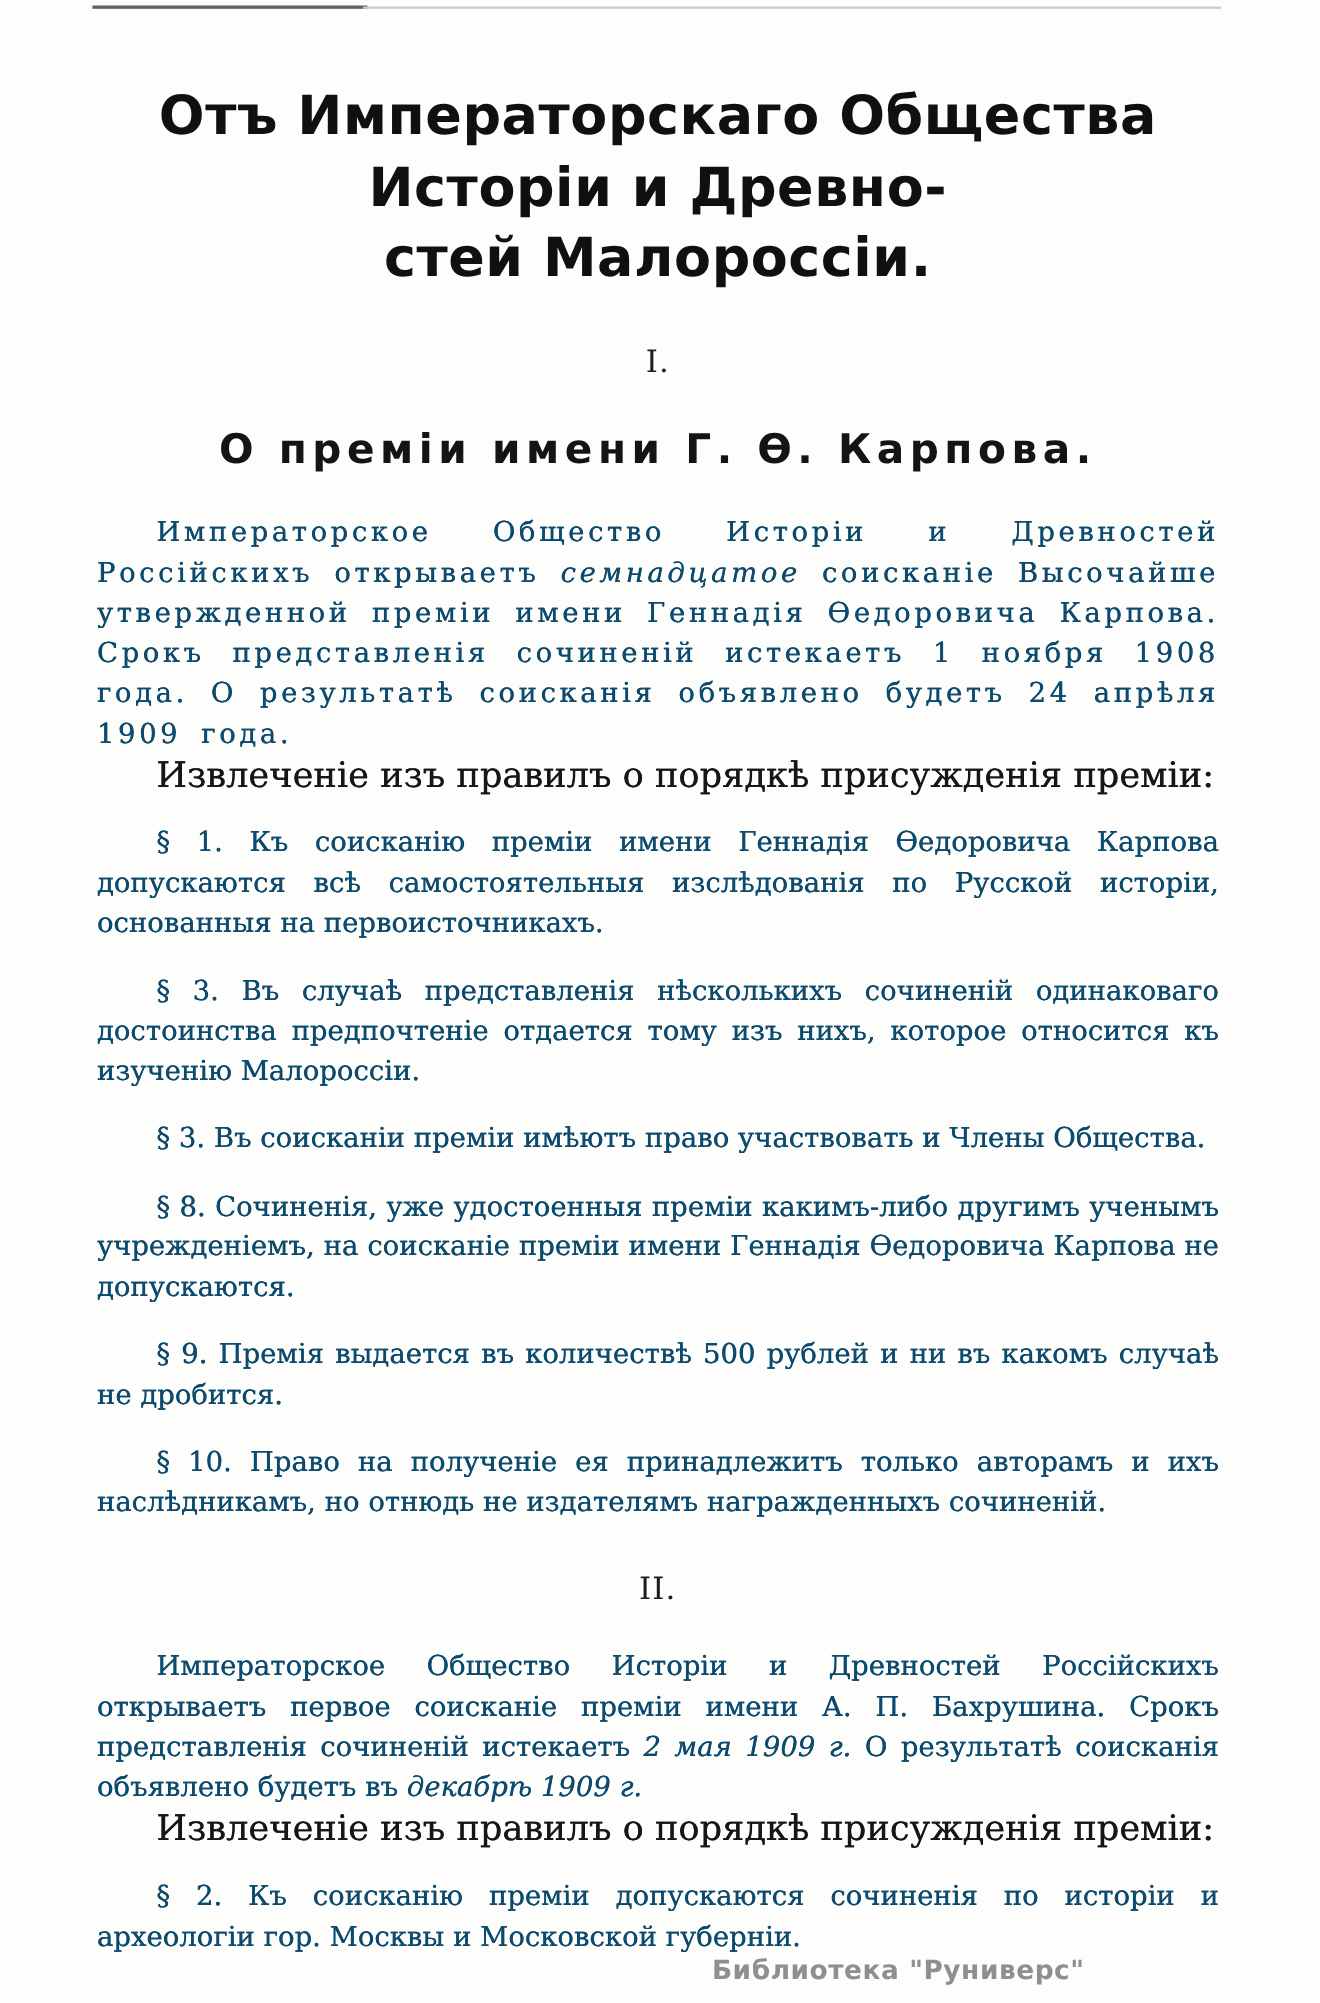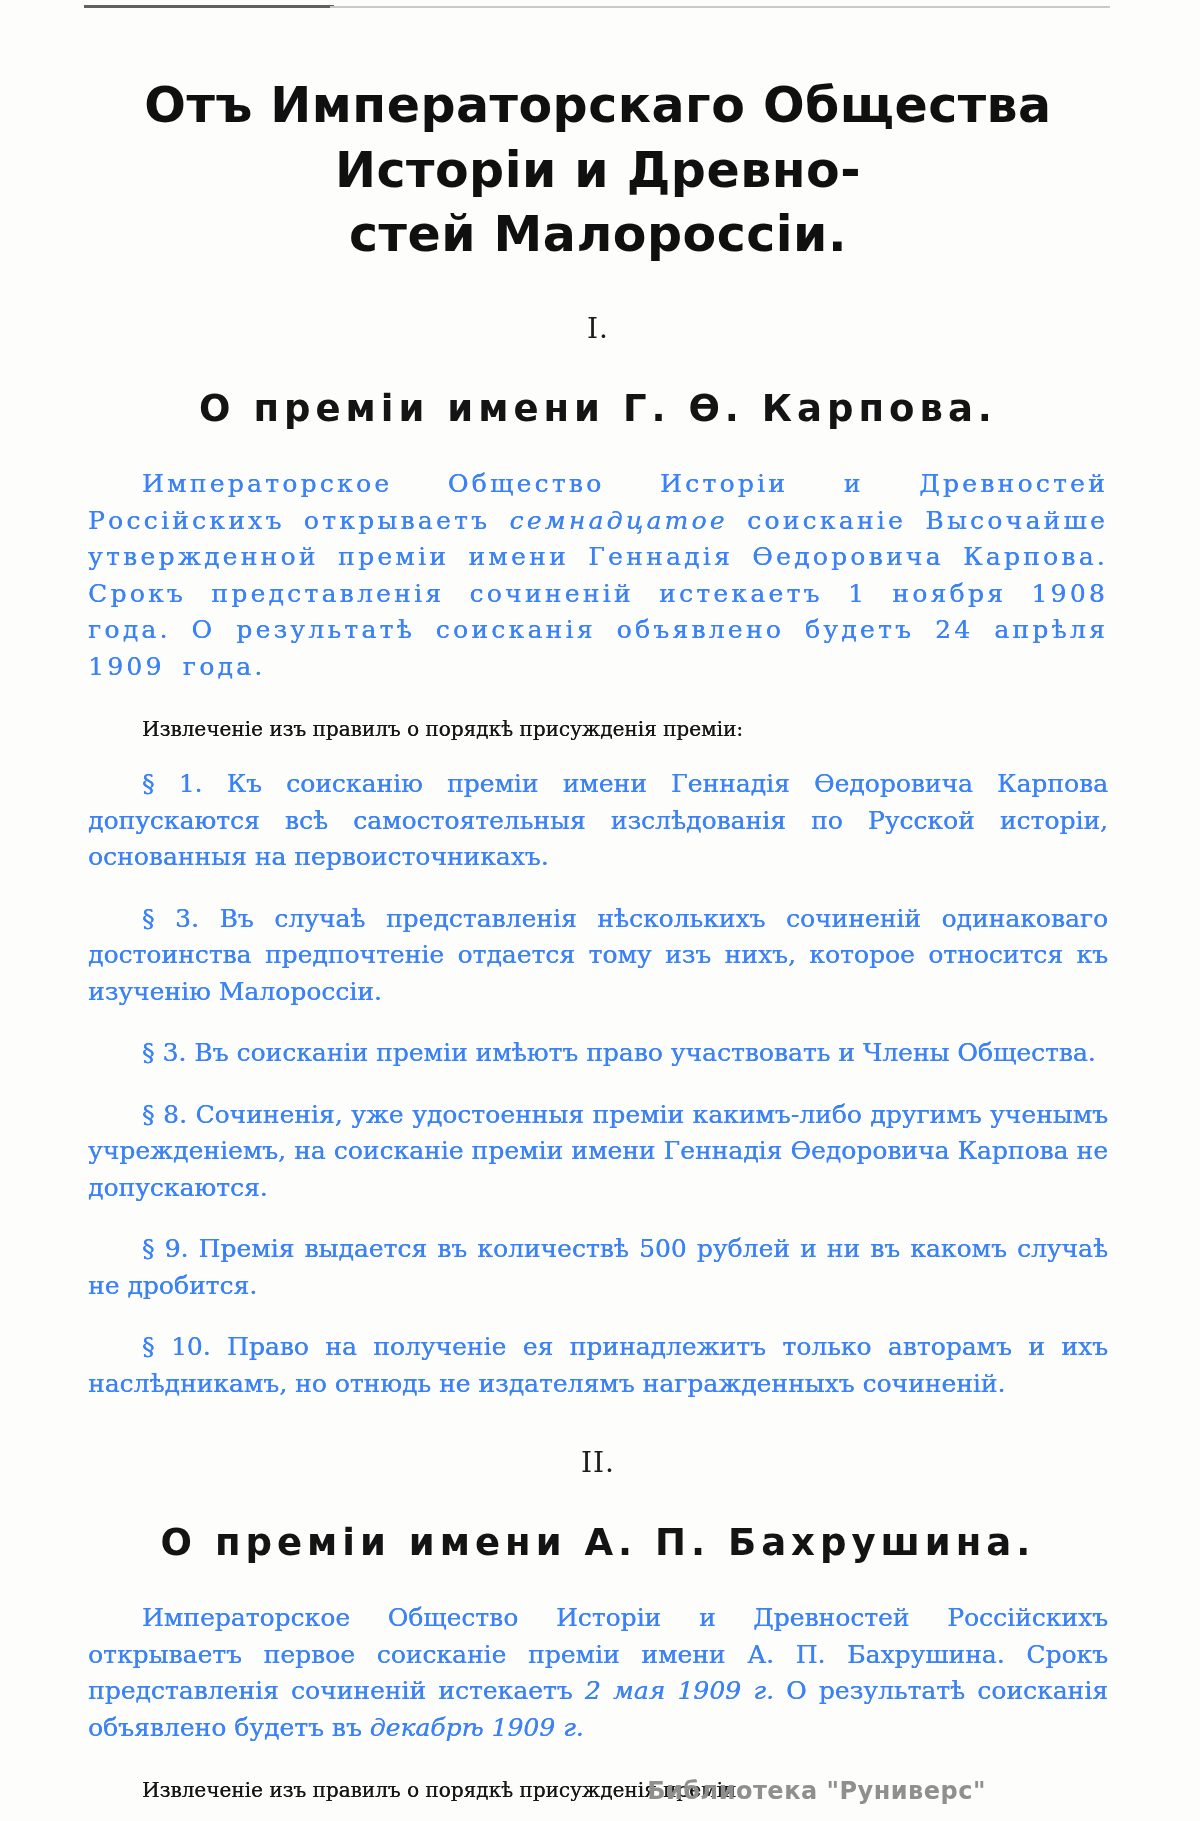--- a/index.html
+++ b/index.html
@@ -53,30 +53,29 @@
     font-size: 37px;
     letter-spacing: 5px;
     color: #141414;
   }
   p.body-par {
     font-size: 25px;
     line-height: 1.46;
     text-align: justify;
     text-indent: 54px;
     text-shadow: 0.3px 0 0 currentColor;
-    color: #3b82f6;
+    color: #0c4a6e;
   }
   .intro { margin-top: 36px; }
   .spaced {
     letter-spacing: 0.13em;
     word-spacing: 0.28em;
   }
   .extract {
-    margin-top: 32px;
-    font-size: 20px;
+    font-size: 32px;
     text-indent: 54px;
     text-align: left;
     text-shadow: 0.3px 0 0 currentColor;
   }
   .rule { margin-top: 25px; }
   .italic { font-style: italic; }
   .watermark {
     position: absolute;
     right: 214px;
     bottom: 16px;
@@ -111,21 +110,20 @@
     <p class="body-par rule">§ 1. Къ соисканію преміи имени Геннадія Ѳедоровича Карпова допускаются всѣ самостоятельныя изслѣдованія по Русской исторіи, основанныя на первоисточникахъ.</p>
     <p class="body-par rule">§ 3. Въ случаѣ представленія нѣсколькихъ сочиненій одинаковаго достоинства предпочтеніе отдается тому изъ нихъ, которое относится къ изученію Малороссіи.</p>
     <p class="body-par rule">§ 3. Въ соисканіи преміи имѣютъ право участвовать и Члены Общества.</p>
     <p class="body-par rule">§ 8. Сочиненія, уже удостоенныя преміи какимъ-либо другимъ ученымъ учрежденіемъ, на соисканіе преміи имени Геннадія Ѳедоровича Карпова не допускаются.</p>
     <p class="body-par rule">§ 9. Премія выдается въ количествѣ 500 рублей и ни въ какомъ случаѣ не дробится.</p>
     <p class="body-par rule">§ 10. Право на полученіе ея принадлежитъ только авторамъ и ихъ наслѣдникамъ, но отнюдь не издателямъ награжденныхъ сочиненій.</p>
   </section>
 
   <section>
     <div class="numeral">II.</div>
-    <h2 class="section-heading">О преміи имени А. П. Бахрушина.</h2>
 
     <p class="body-par intro"><span>Императорское Общество Исторіи и Древностей Россійскихъ открываетъ первое соисканіе преміи имени А. П. Бахрушина. Срокъ представленія сочиненій истекаетъ </span><span class="italic">2 мая 1909 г.</span><span> О результатѣ соисканія объявлено будетъ въ </span><span class="italic">декабрѣ 1909 г.</span></p>
 
     <p class="extract">Извлеченіе изъ правилъ о порядкѣ присужденія преміи:</p>
 
     <p class="body-par rule">§ 2. Къ соисканію преміи допускаются сочиненія по исторіи и археологіи гор. Москвы и Московской губерніи.</p>
   </section>
 
   <div class="watermark">Библиотека "Руниверс"</div>
 

